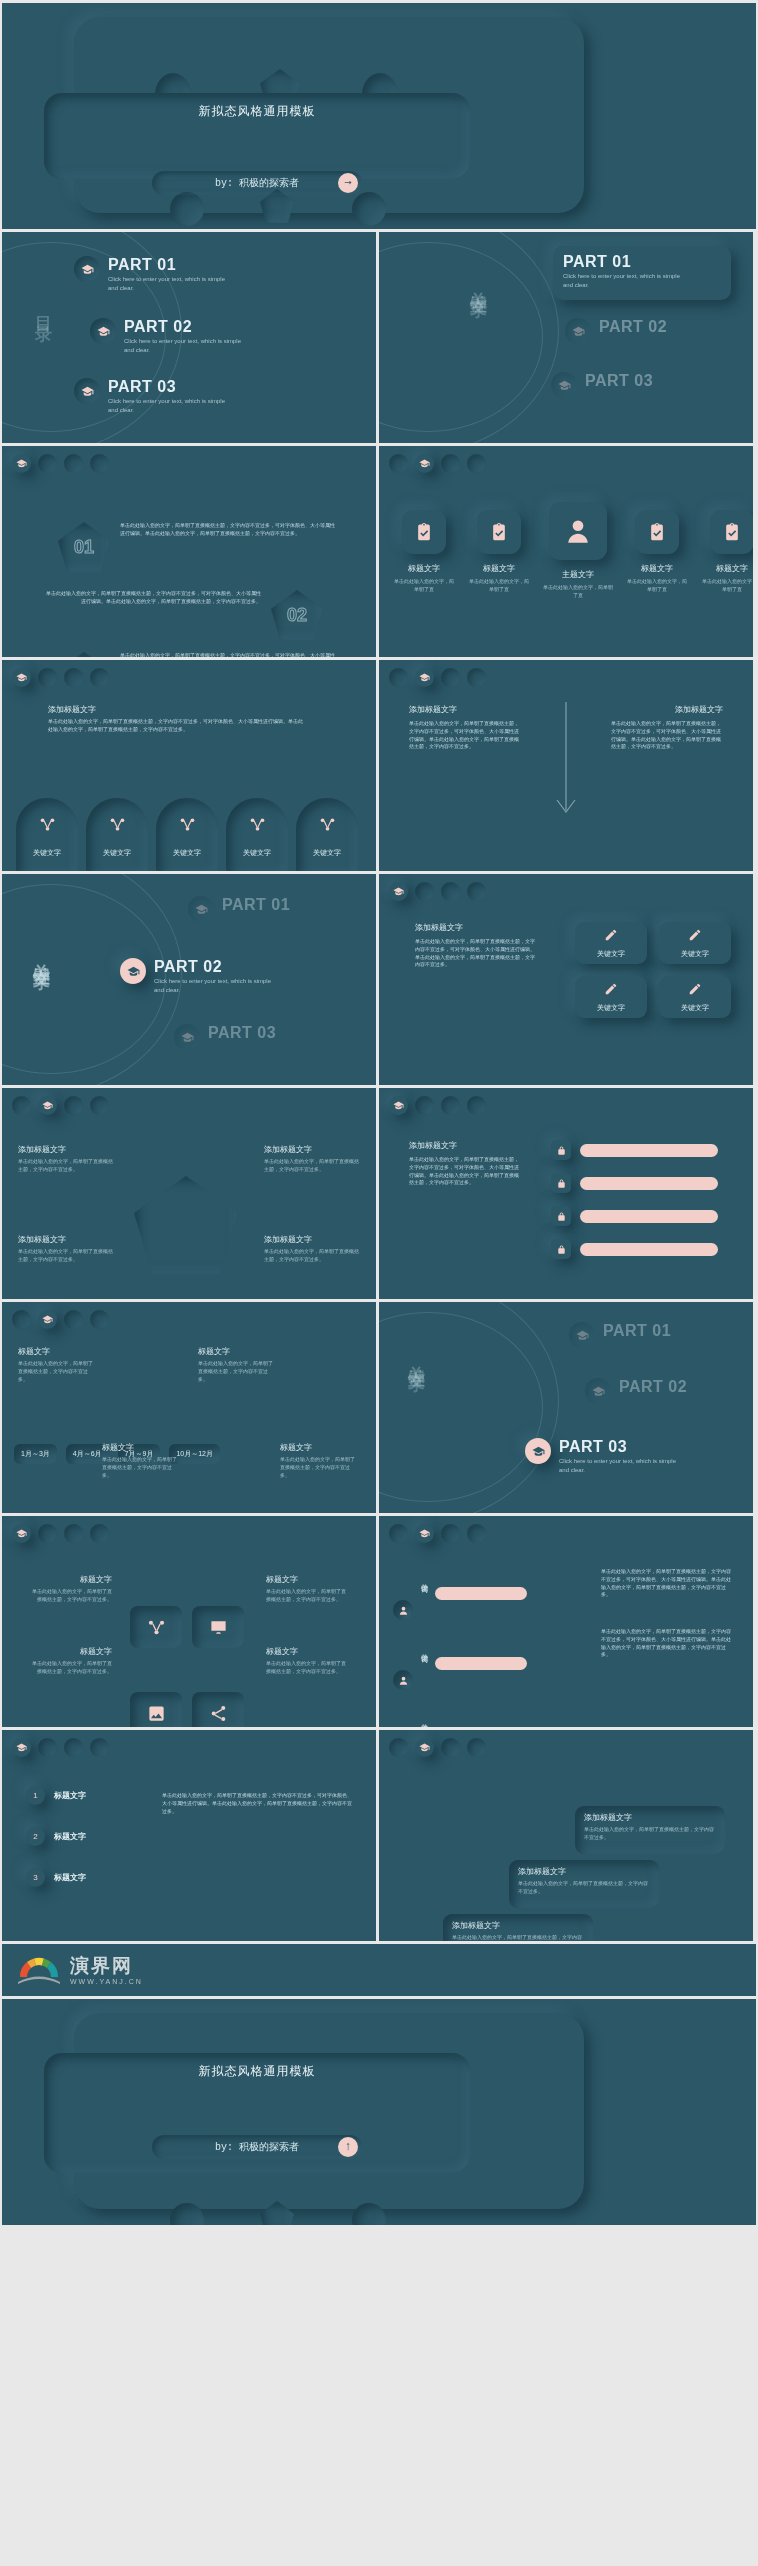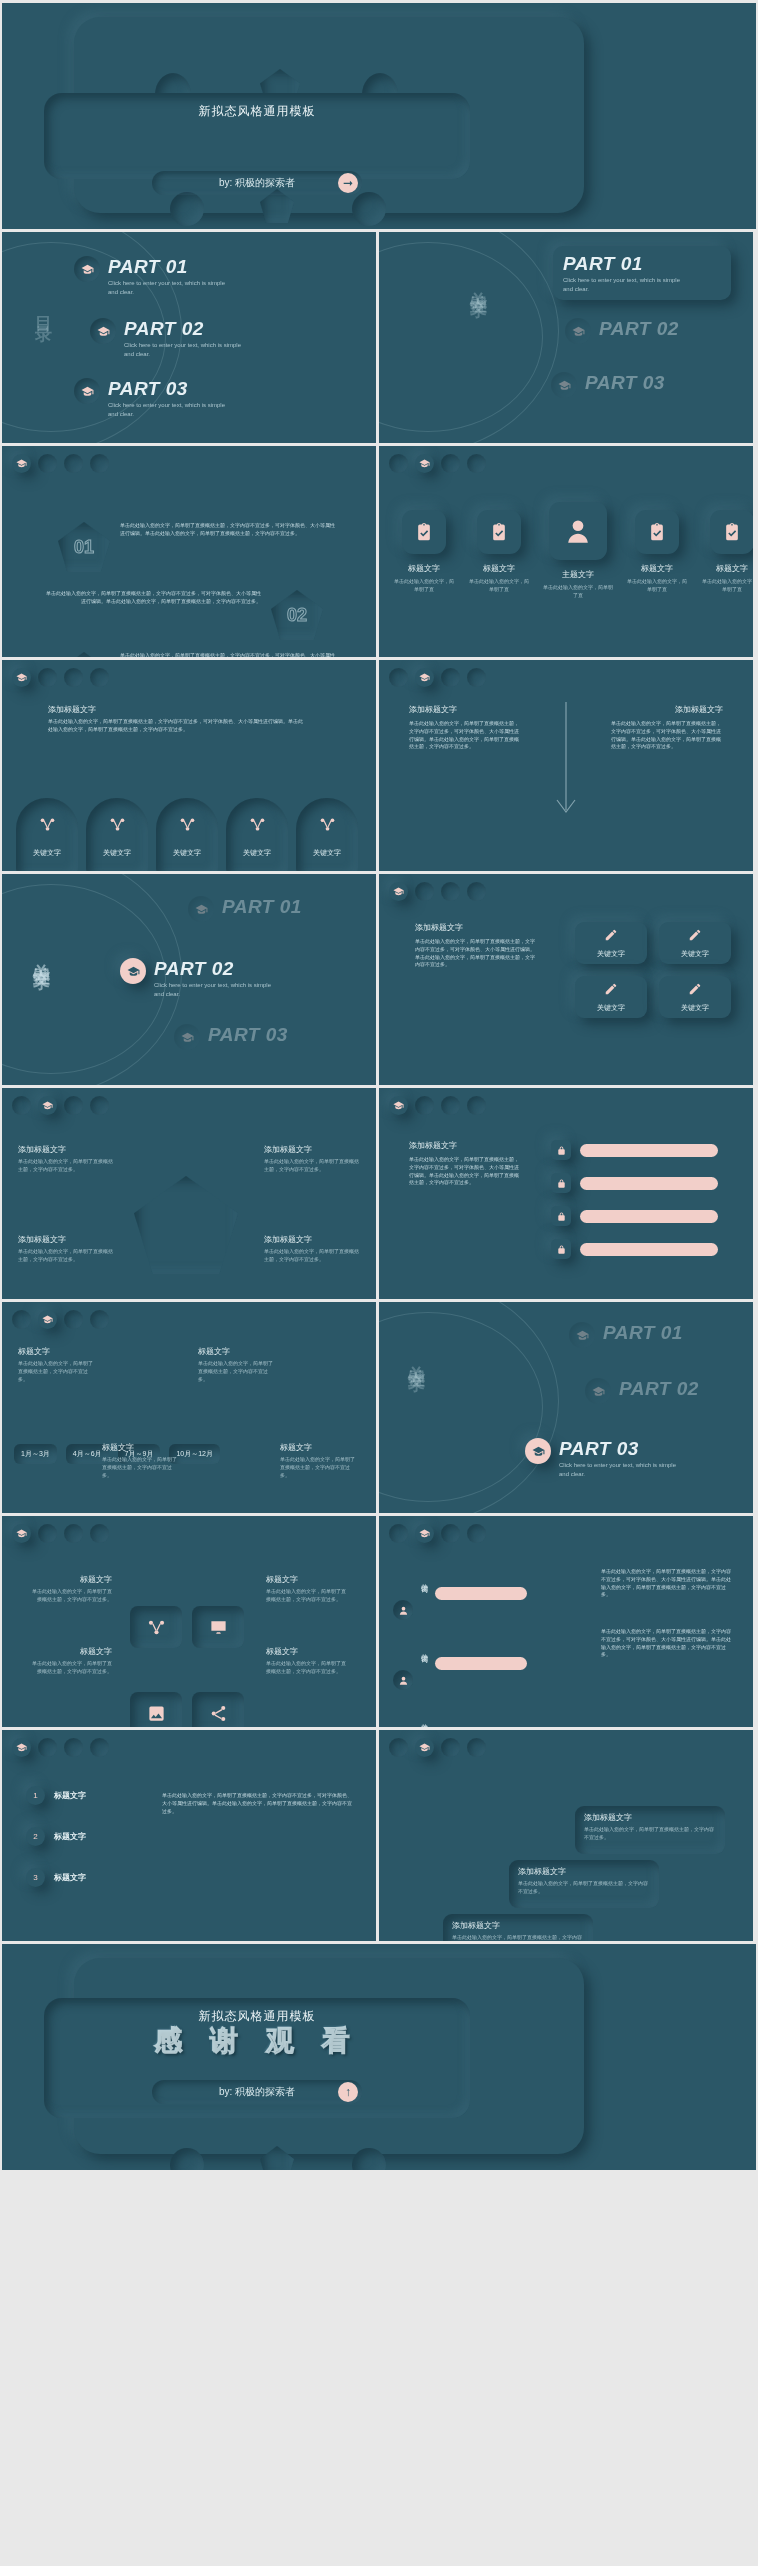--- a/index.html
+++ b/index.html
@@ -47,42 +47,42 @@
   .hero-big {
     position:absolute; left:0; right:0; top:24px; text-align:center;
     font-size:28px; font-weight:bold; letter-spacing:2px;
     color:transparent;
     -webkit-text-stroke:1px rgba(215,232,238,.8);
     text-shadow: 2px 2px 3px rgba(16,42,52,.75), -1px -1px 2px rgba(96,146,166,.5);
   }
   .byline {
     position:absolute; left:50%; transform:translateX(-50%); bottom:-16px;
     width:210px; height:24px; border-radius:12px; display:flex; align-items:center;
-    justify-content:center; font-size:10px; color:#d9e8ec;
+    justify-content:center; font-size:10px; color:#d9e8ec;font-family:Liberation Mono, monospace;
   }
   .byline .arrow {
     position:absolute; right:4px; top:2px; width:20px; height:20px; border-radius:50%;
     background:#f2cfc9; color:#2b5767; font-size:12px; display:flex; align-items:center; justify-content:center;
   }
 
   
   .dots { position:absolute; left:10px; top:8px; display:flex; gap:7px; }
   .dot { width:19px; height:19px; border-radius:50%; display:flex; align-items:center; justify-content:center; }
   .dot svg { width:11px; height:11px; fill:#f2cfc9; }
 
   .vtext {
     writing-mode:vertical-rl; font-size:17px; letter-spacing:3px;
     color:rgba(190,214,222,.30); font-weight:bold;
   }
   .bigline { position:absolute; border:1px solid rgba(150,185,198,.22); border-radius:50%; }
 
   .part-row { display:flex; align-items:flex-start; gap:8px; }
   .part-ico { width:26px; height:26px; border-radius:50%; flex:0 0 auto; display:flex; align-items:center; justify-content:center; }
   .part-ico svg { width:13px; height:13px; fill:#f2cfc9; }
-  .part-t { font-size:19px; font-style:italic; font-weight:bold; color:#e6f0f4; letter-spacing:.5px; }
+  .part-t { font-size:16px; font-weight:bold; color:#e6f0f4; letter-spacing:.5px; }
   .part-d { font-size:6px; line-height:1.5; color:#a9c4cd; width:125px; margin-top:1px; }
 
   .ctext { font-size:5px; line-height:1.55; color:#a8c3cc; }
   .ctext.w { color:#c8dde4; }
   .htext { font-size:8px; color:#e2eef1; }
   .pent-num {
     width:52px; height:50px; display:flex; align-items:center; justify-content:center;
     font-size:18px; font-weight:bold; color:transparent;
     -webkit-text-stroke:1px rgba(205,226,233,.6);
   }
@@ -790,31 +790,46 @@
     <div class="nm-in card" style="position:absolute;left:130px;top:96px;width:150px;height:48px;padding:6px 9px;">
       <div class="htext">添加标题文字</div>
       <div class="ctext" style="margin-top:3px;">单击此处输入您的文字，简单明了直接概括主题，文字内容不宜过多。</div>
     </div>
     <div class="nm-in card" style="position:absolute;left:64px;top:150px;width:150px;height:48px;padding:6px 9px;">
       <div class="htext">添加标题文字</div>
       <div class="ctext" style="margin-top:3px;">单击此处输入您的文字，简单明了直接概括主题，文字内容不宜过多。</div>
     </div>
   </div>
 
+  <div class="wm">
+    <div class="fan">
+      <svg viewBox="0 0 46 30" style="width:46px;height:30px;">
+        <path d="M4 22 A19 19 0 0 1 11 7 L15 13 A12 12 0 0 0 11 22 Z" fill="#e8522f"></path>
+        <path d="M11 7 A19 19 0 0 1 18 3.5 L20 10.5 A12 12 0 0 0 15 13 Z" fill="#f0a63a"></path>
+        <path d="M18 3.5 A19 19 0 0 1 28 3.5 L26 10.5 A12 12 0 0 0 20 10.5 Z" fill="#f5d13c"></path>
+        <path d="M28 3.5 A19 19 0 0 1 35 7 L31 13 A12 12 0 0 0 26 10.5 Z" fill="#4f9e43"></path>
+        <path d="M35 7 A19 19 0 0 1 42 22 L35 22 A12 12 0 0 0 31 13 Z" fill="#1d9ba0"></path>
+        <path d="M2 27 Q23 16 44 27 L44 29 Q23 19 2 29 Z" fill="#9aa6a8"></path>
+      </svg>
+    </div>
+    <div class="wm-txt">
+      <div class="wm-cn">演界网</div>
+      <div class="wm-en">WWW.YANJ.CN</div>
+    </div>
+  </div>
 
   <div class="slide full hero">
     <div class="hero-card nm"></div>
     <div class="hero-shapes">
       <div class="sh-ell nm-in" style="left:168px;top:170px;width:34px;height:34px;"></div>
       <div class="sh-pent nm-in pent" style="left:258px;top:168px;width:34px;height:34px;"></div>
       <div class="sh-ell nm-in" style="left:350px;top:170px;width:34px;height:34px;"></div>
     </div>
     <div class="hero-inner nm-in" style="top:20px;height:120px;">
       <div class="hero-title">新拟态风格通用模板</div>
-      <div class="hero-big" style="letter-spacing:10px;">感 谢 观 看</div>
       <div class="byline nm-in-s" style="bottom:14px;">
         <span>by: 积极的探索者</span>
         <span class="arrow">↑</span>
       </div>
     </div>
   </div>
 
 </div>
 
 </body></html>

